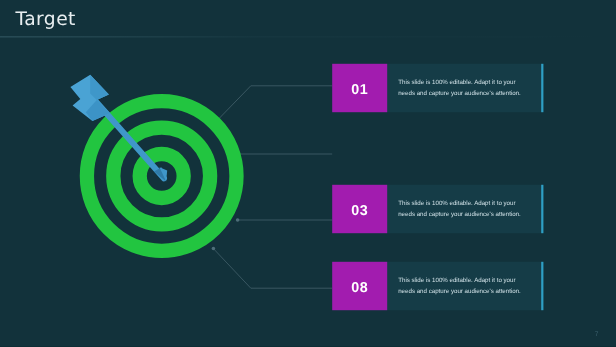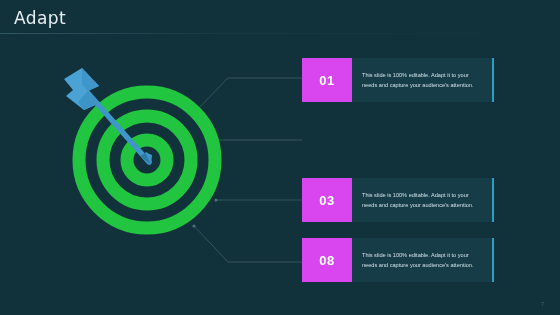--- a/index.html
+++ b/index.html
@@ -82,21 +82,21 @@
     position: absolute;
     right: 0;
     top: 0;
     width: 2px;
     height: 44px;
     background: #2e9fc4;
   }
   .row-num {
     width: 50px;
     flex: 0 0 50px;
-    background: #d946ef;
+    background: #a21caf;
     color: #ffffff;
     font-size: 13px;
     font-weight: 700;
     display: flex;
     align-items: center;
     justify-content: center;
     letter-spacing: 0.5px;
   }
   .row-body {
     flex: 1 1 auto;
@@ -106,40 +106,40 @@
   }
   .row-text {
     font-size: 5.6px;
     line-height: 1.85;
     color: #cfe0e6;
     font-family: "Liberation Sans", sans-serif;
   }
 
   .row-1 { top: 58px; }
   .row-2 { top: 118px; }
-  .row-3 { top: 178px; }
+  .row-3 { top: 168px; }
   .row-4 { top: 238px; }
 
   
   .page-number {
     position: absolute;
     right: 16px;
     bottom: 8px;
     font-size: 6px;
     color: #3d6270;
     font-family: "Liberation Sans", sans-serif;
   }
 </style>
 </head>
 <body>
 
 <div class="slide">
 
   <div class="header">
-    <div class="page-title">Adapt</div>
+    <div class="page-title">Target</div>
   </div>
   <div class="header-rule"></div>
 
   <svg class="connectors" width="560" height="315" viewBox="0 0 560 315">
 
     <polyline points="195,112 228,78 302,78" fill="none" stroke="#3f5c66" stroke-width="0.8"></polyline>
     <circle cx="195" cy="112" r="1.6" fill="#4e6e79"></circle>
 
     <polyline points="216,140 302,140" fill="none" stroke="#3f5c66" stroke-width="0.8"></polyline>
     <circle cx="216" cy="140" r="1.6" fill="#4e6e79"></circle>

